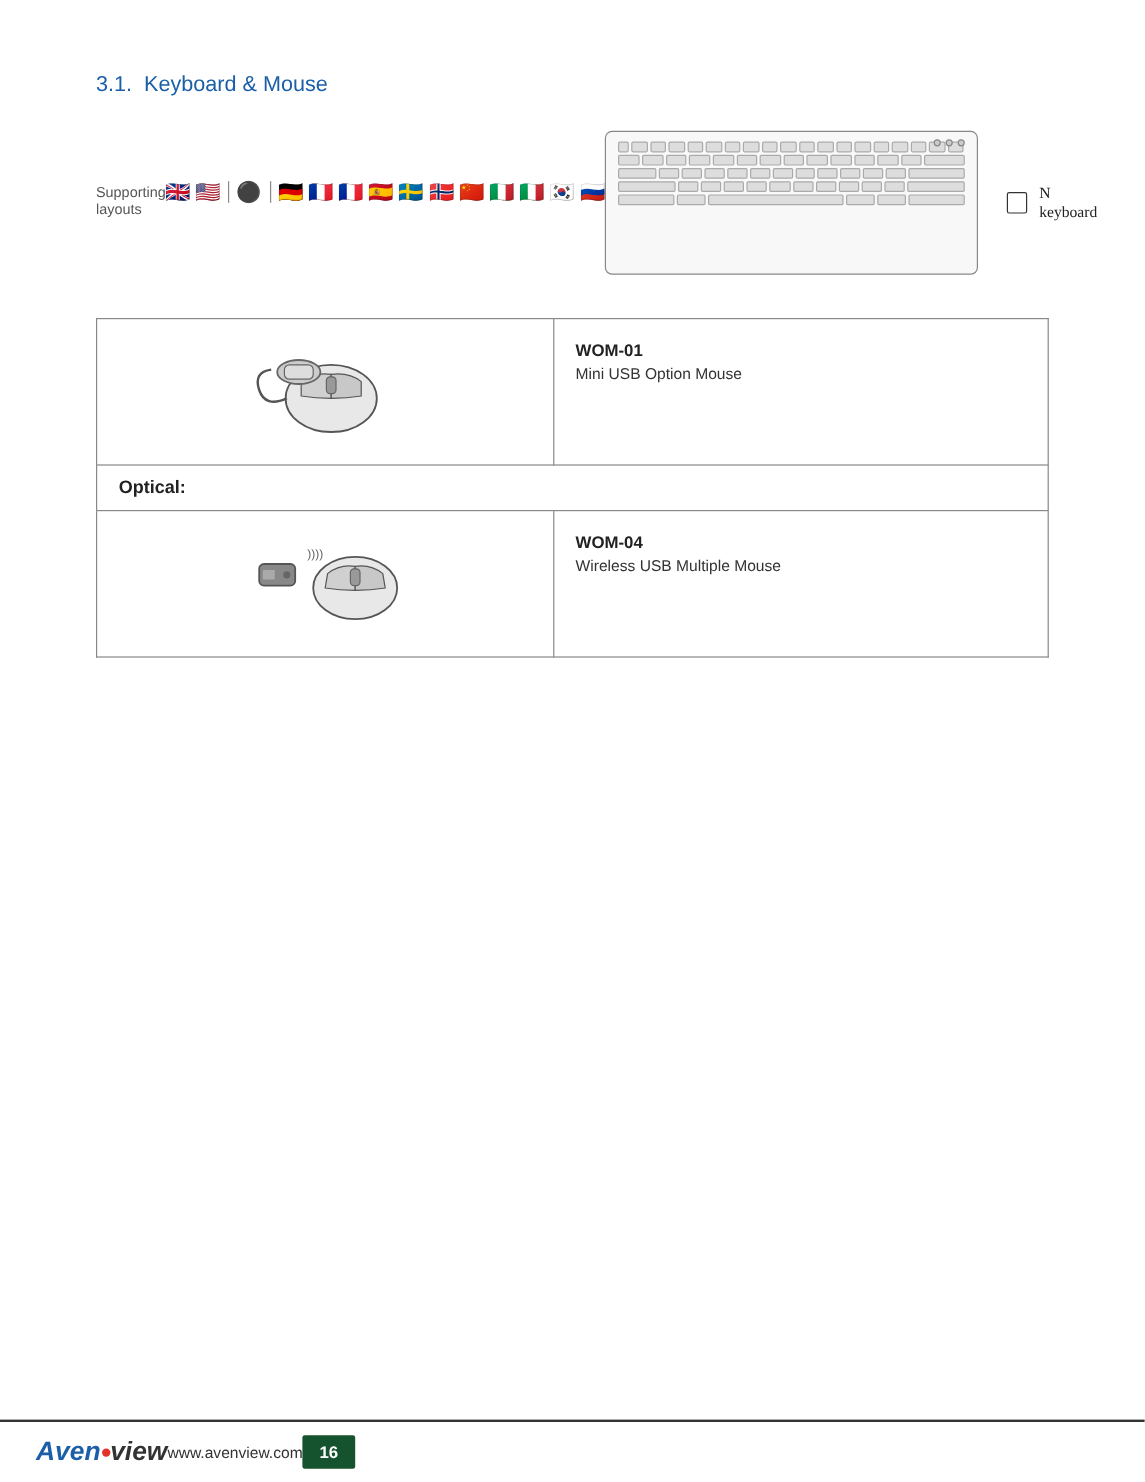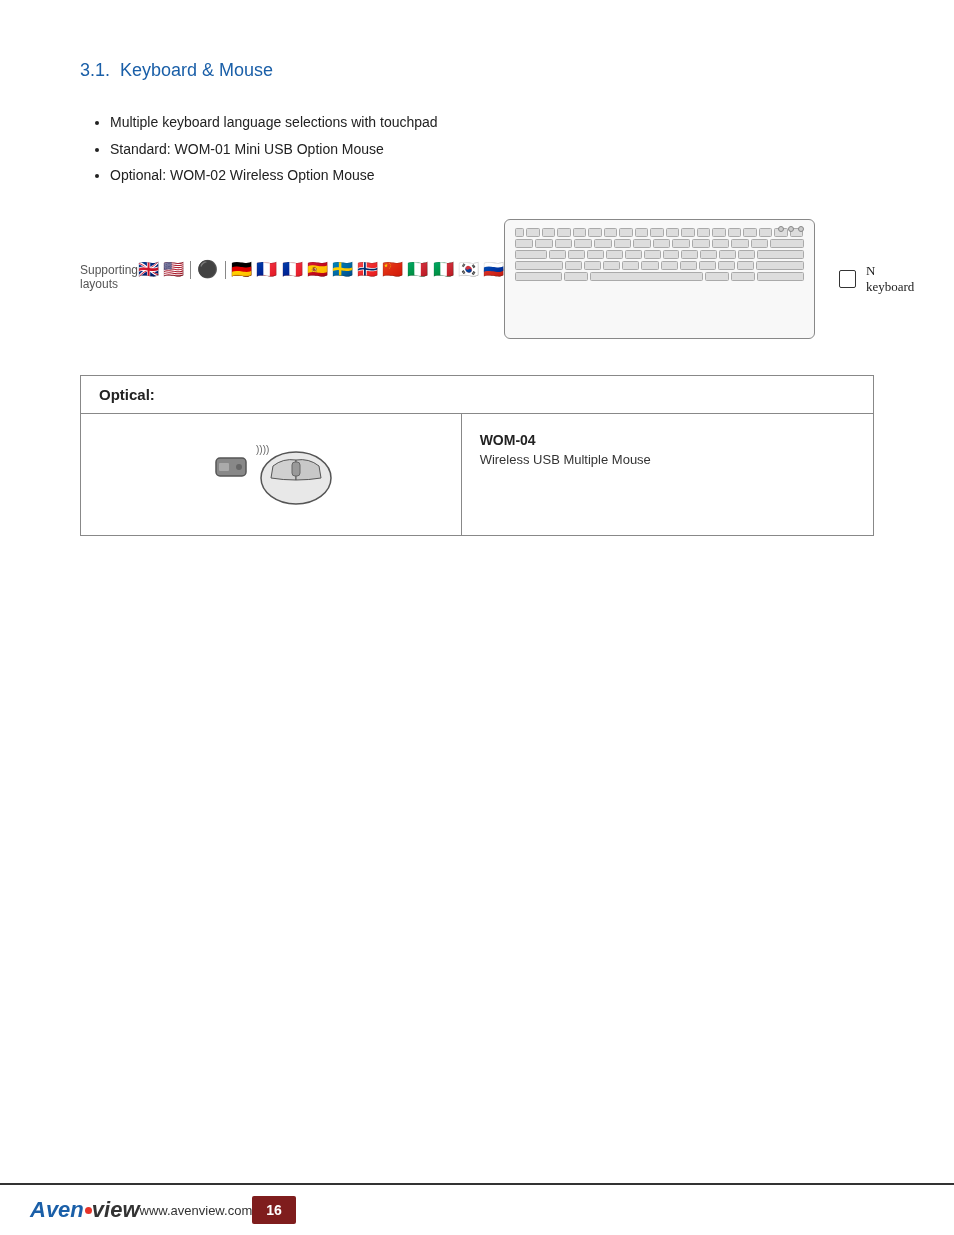--- a/index.html
+++ b/index.html
@@ -213,45 +213,40 @@
       margin-left: 1px;
       margin-bottom: 2px;
     }
 
     .footer-url {
       font-size: 13px;
       color: #333;
     }
 
     .footer-page {
-      background: #7f1d1d;
+      background: #14532d;
       color: #fff;
       padding: 6px 14px;
       font-size: 14px;
       font-weight: bold;
       border-radius: 2px;
     }
 
     
     .flag { font-size: 17px; line-height: 1; }
   </style>
 </head>
 <body>
 
 <div class="page-content">
 
   <h2 class="section-heading">
     <span>3.1.</span>&nbsp;&nbsp;<span>Keyboard &amp; Mouse</span>
   </h2>
 
-  <ul class="bullet-list">
-    <li>Multiple keyboard language selections with touchpad</li>
-    <li>Standard: WOM-01 Mini USB Option Mouse</li>
-    <li>Optional: WOM-02 Wireless Option Mouse</li>
-  </ul>
 
   <div class="keyboard-section">
     <div class="supporting-layouts-label">Supporting layouts</div>
 
     <div class="flags-row">
       <span class="flag">🇬🇧</span>
       <span class="flag">🇺🇸</span>
       <div class="flag-divider"></div>
       <span class="flag">⚫</span>
       <div class="flag-divider"></div>
@@ -362,20 +357,44 @@
       <div class="keyboard-label">
         <div class="keyboard-label-box"></div>
         <span>N keyboard</span>
       </div>
     </div>
   </div>
 
   <table class="products-table">
     <tbody>
 
+      <tr>
+        <td class="img-cell">
+          
+          <svg class="mouse-svg" viewBox="0 0 140 90">
+
+            <ellipse cx="75" cy="52" rx="38" ry="28" fill="#e8e8e8" stroke="#555" stroke-width="1.5"></ellipse>
+
+            <path d="M50 38 Q60 30 75 32 L75 52 Q62 52 50 50 Z" fill="#d0d0d0" stroke="#555" stroke-width="1"></path>
+
+            <path d="M100 38 Q90 30 75 32 L75 52 Q88 52 100 50 Z" fill="#c8c8c8" stroke="#555" stroke-width="1"></path>
+
+            <rect x="71" y="34" width="8" height="14" rx="3" fill="#999" stroke="#666" stroke-width="1"></rect>
+
+            <ellipse cx="48" cy="30" rx="18" ry="10" fill="#ccc" stroke="#666" stroke-width="1.5"></ellipse>
+            <rect x="36" y="24" width="24" height="12" rx="4" fill="#ddd" stroke="#666" stroke-width="1"></rect>
+
+            <path d="M38 52 Q20 60 15 45 Q10 30 25 28" fill="none" stroke="#555" stroke-width="2"></path>
+          </svg>
+        </td>
+        <td class="desc-cell">
+          <div class="product-name">WOM-01</div>
+          <div class="product-desc">Mini USB Option Mouse</div>
+        </td>
+      </tr>
 
       <tr class="option-row">
         <td colspan="2">Optical:</td>
       </tr>
 
       <tr>
         <td class="img-cell">
           
           <svg class="mouse-svg" viewBox="0 0 140 90">
 

